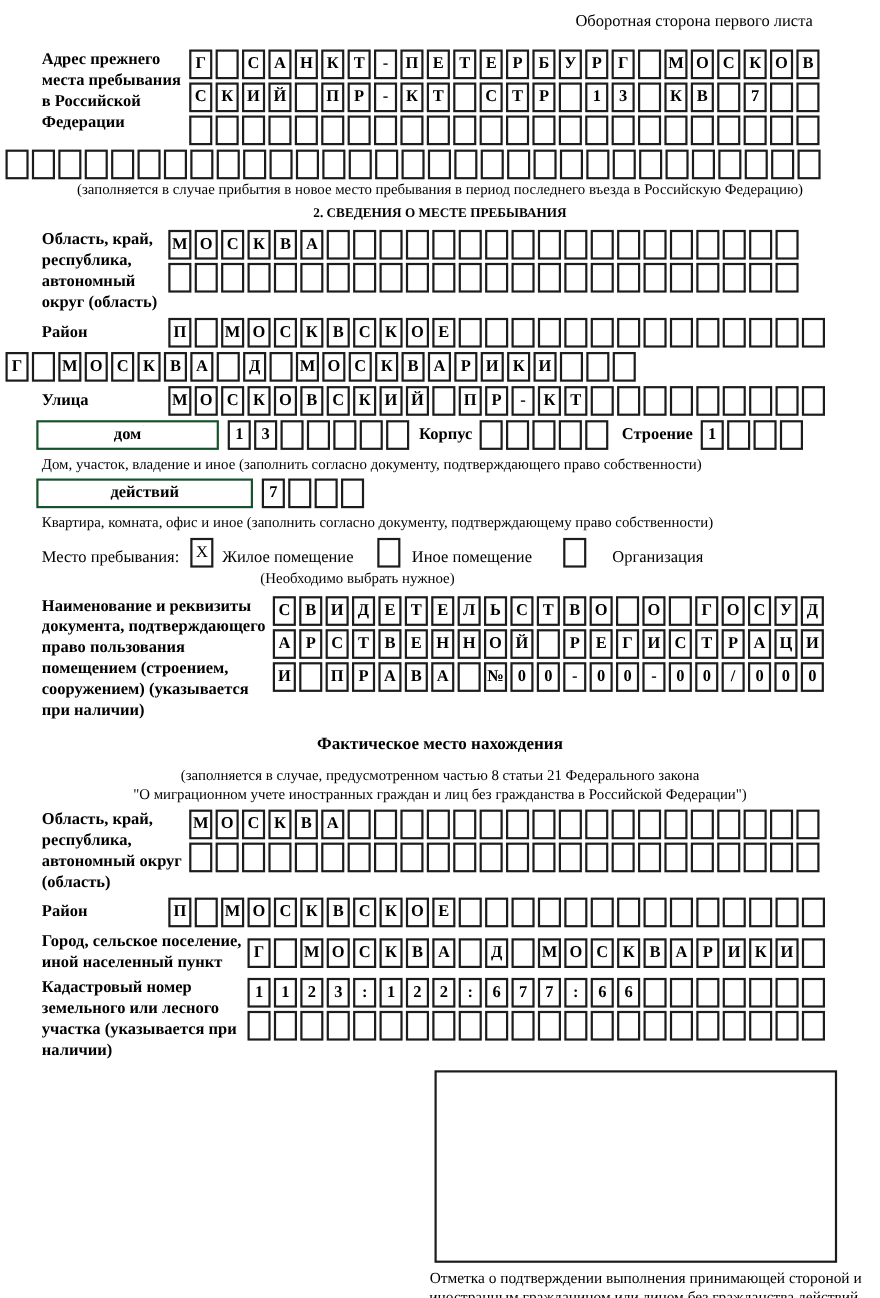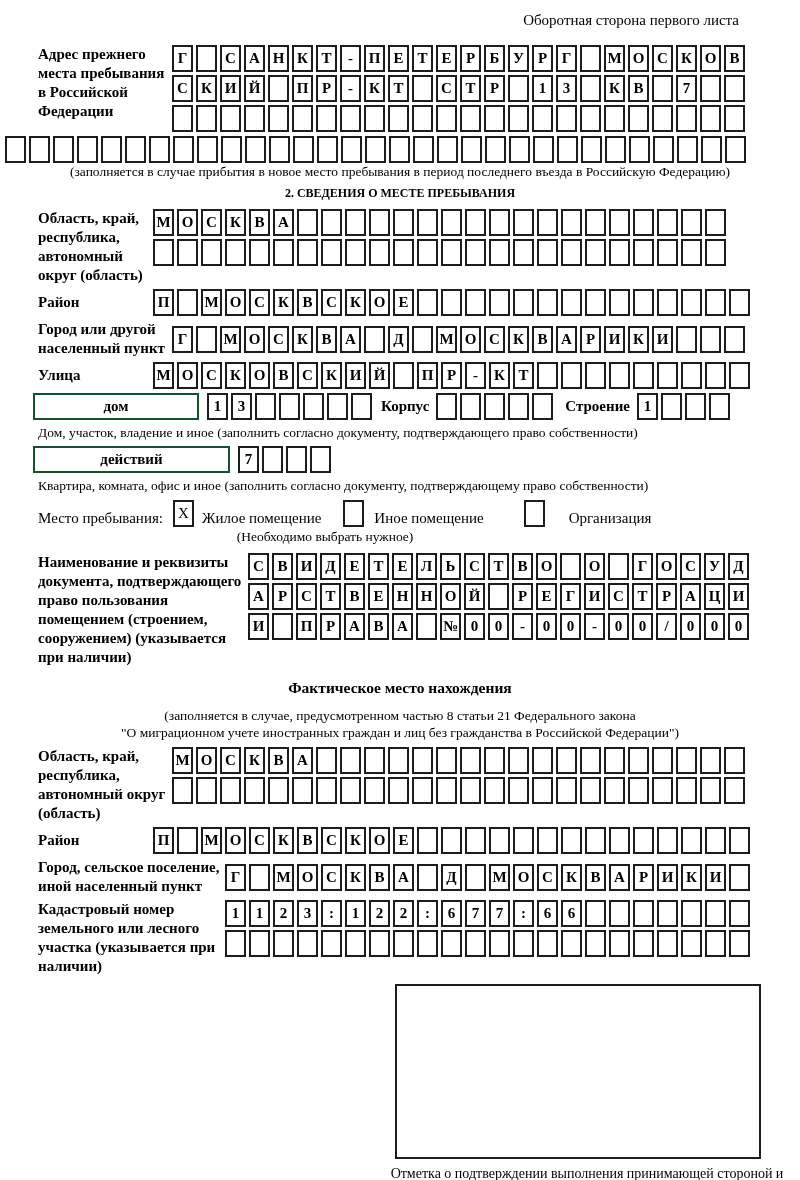--- a/index.html
+++ b/index.html
@@ -260,21 +260,20 @@
         <div class="cell"></div>
         <div class="cell"></div>
         <div class="cell"></div>
         <div class="cell"></div>
         <div class="cell"></div>
         <div class="cell"></div>
       </div>
   </div>
 
   <div class="frow vcenter">
-    <div class="flabel" style="width:167px">Город или другой населенный пункт</div>
     <div class="cells">
         <div class="cell">Г</div>
         <div class="cell"></div>
         <div class="cell">М</div>
         <div class="cell">О</div>
         <div class="cell">С</div>
         <div class="cell">К</div>
         <div class="cell">В</div>
         <div class="cell">А</div>
         <div class="cell"></div>
@@ -367,21 +366,21 @@
         <div class="cell"></div>
       </div>
   </div>
   <div class="caption indent" style="margin-bottom:6px">Квартира, комната, офис и иное (заполнить согласно документу, подтверждающему право собственности)</div>
 
   <div class="mesto-row">
     <div class="inline-label" style="padding-left:33px; margin-right:10px">Место пребывания:</div>
     <div class="cell">X</div>
     <div class="inline-label" style="margin:0 22px 0 8px">Жилое помещение</div>
     <div class="cell"></div>
-    <div class="inline-label" style="margin:0 40px 0 10px">Иное помещение</div>
+    <div class="inline-label" style="margin:0 28px 0 10px">Иное помещение</div>
     <div class="cell"></div>
     <div class="inline-label" style="margin-left:24px">Организация</div>
   </div>
   <div class="mesto-note">(Необходимо выбрать нужное)</div>
 
   <div class="frow">
     <div class="flabel" style="width:243px">Наименование и реквизиты документа, подтверждающего право пользования помещением (строением, сооружением) (указывается при наличии)</div>
     <div class="stack">
       <div class="cells">
           <div class="cell">С</div>

